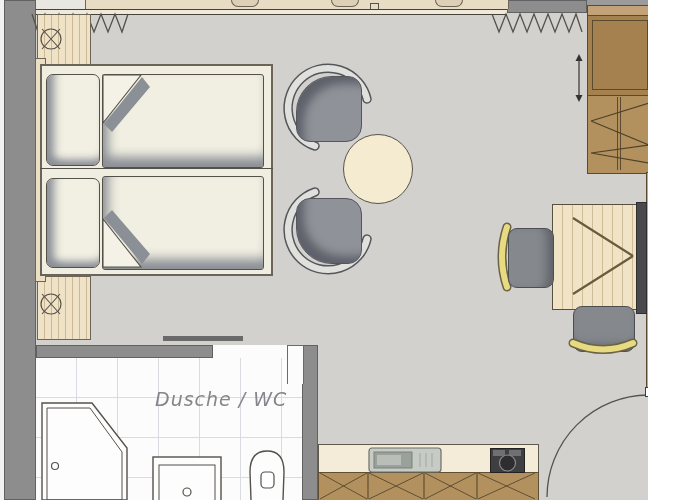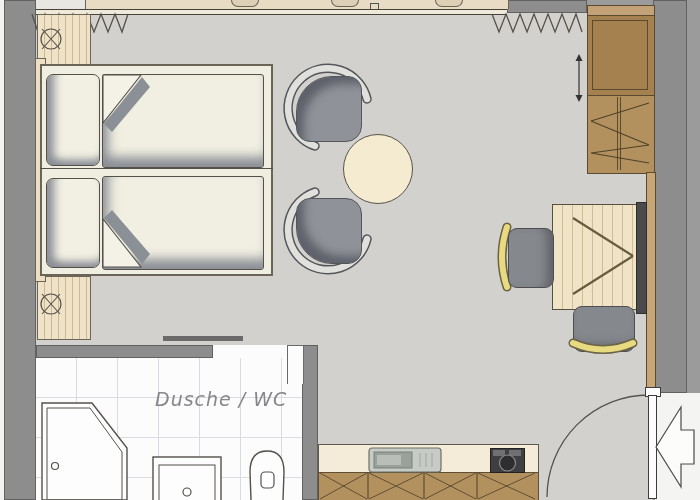--- a/index.html
+++ b/index.html
@@ -2,21 +2,21 @@
 <html style="--wall: #8d8d8d; --outside: #9b9b9b; --floor: #d3d1cd; --line: #55514a; --tile: #fcfcfc; --tileline: #dadbe0; --wood: #b3915f; --wooddark: #a5814f; --woodlight: #f1e4c6; --sill: #e8dcc4; --linen: #f0eee1; --shadow: #8b8f96; --cream: #f4ebd1; --yellow: #e8da80; --seat: #8f9298; --white: #fbfbfa; --dark: #4a4a4c;"><head>
 <meta charset="utf-8">
 <style>
   :root{
     --wall:#8d8d8d; --outside:#9b9b9b; --floor:#d3d1cd; --line:#55514a;
     --tile:#fcfcfc; --tileline:#dadbe0; --wood:#b3915f; --wooddark:#a5814f;
     --woodlight:#f1e4c6; --sill:#e8dcc4; --linen:#f0eee1; --shadow:#8b8f96;
     --cream:#f4ebd1; --yellow:#e8da80; --seat:#8f9298; --white:#fbfbfa; --dark:#4a4a4c;
   }
   html,body{margin:0;padding:0;background:#fff;font-family:"DejaVu Sans",sans-serif;}
-  #stage{position:relative;width:700px;height:500px;overflow:hidden;background:var(--outside);}
+  #stage{position:relative;width:648px;height:500px;overflow:hidden;background:var(--outside);}
   .abs{position:absolute;}
   .wall{background:var(--wall);}
   .edge{outline:1px solid #616161;outline-offset:-1px;}
   svg{display:block;overflow:visible;}
   .bath-label{font:italic 19px "DejaVu Sans",sans-serif;color:#85858a;letter-spacing:1px;white-space:nowrap;}
   .seatA{background:var(--seat);border:1px solid #55565c;border-radius:36px 14px 16px 14px;
          box-shadow:inset 10px 10px 9px -3px rgba(92,95,104,.95);}
   .seatB{background:var(--seat);border:1px solid #55565c;border-radius:14px 16px 14px 36px;
          box-shadow:inset 10px -10px 9px -3px rgba(92,95,104,.95);}
   .deskchair{background:#85888d;border:1px solid #4e4e52;border-radius:9px;}

